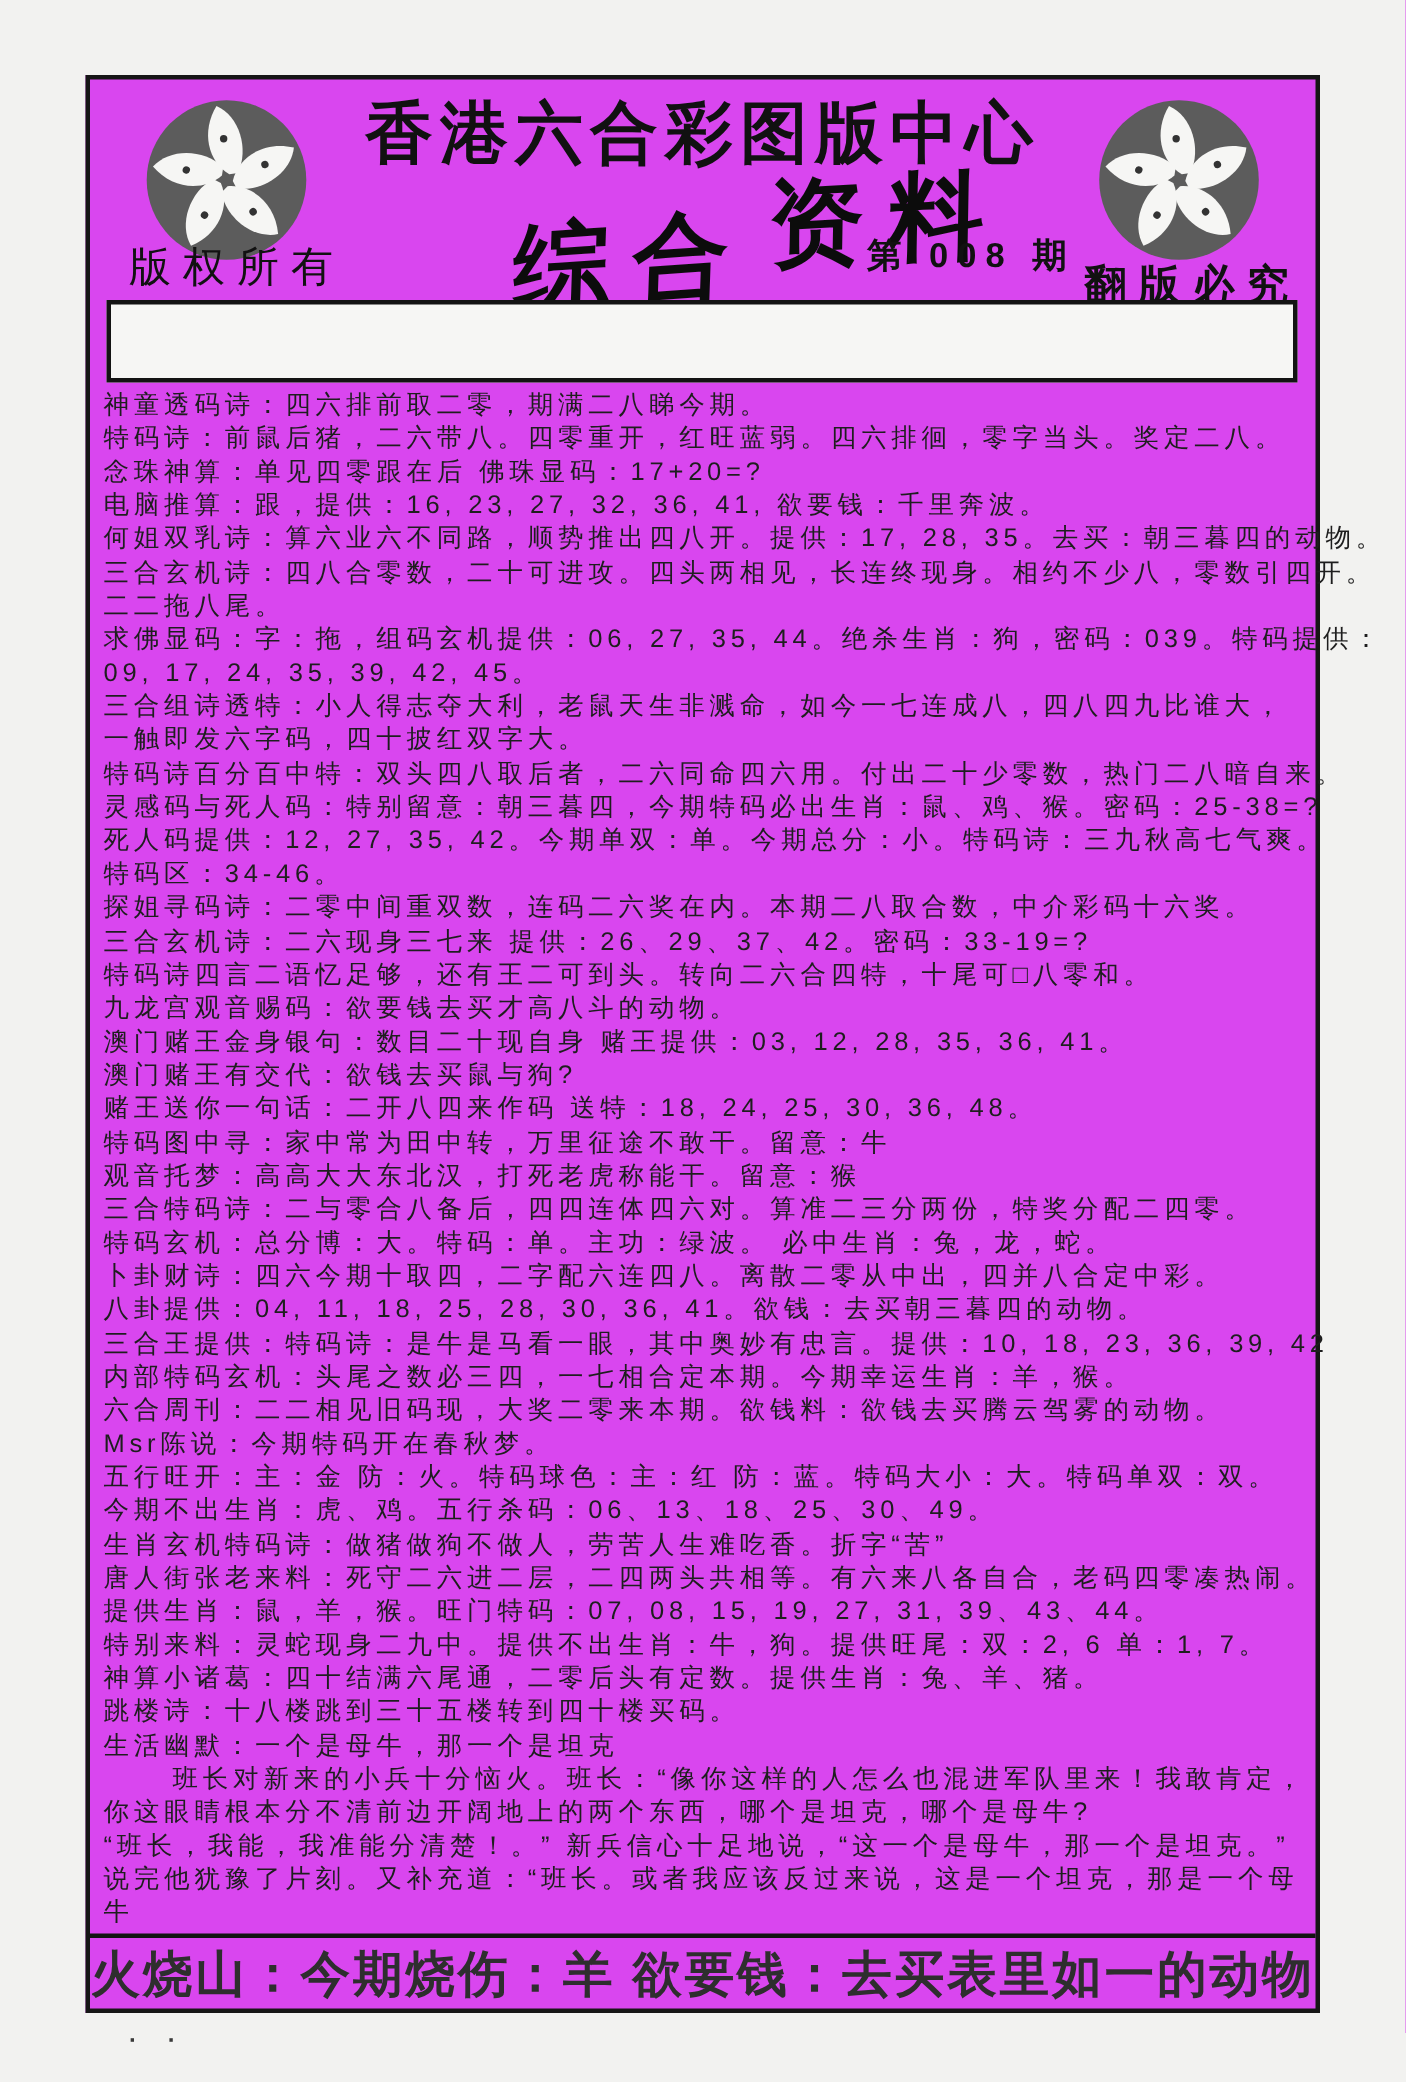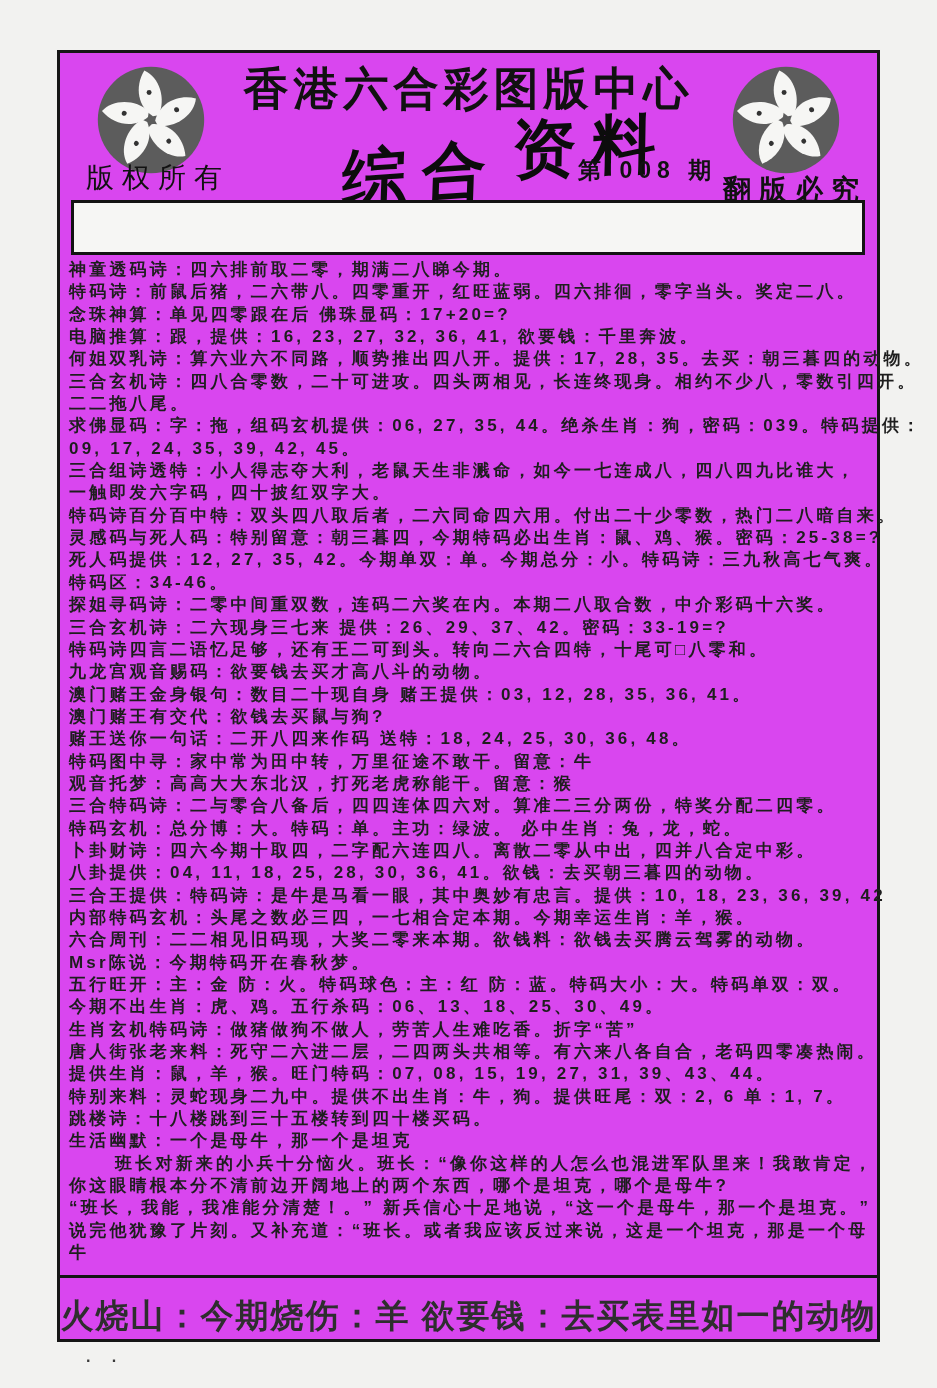--- a/index.html
+++ b/index.html
@@ -44,33 +44,33 @@
     letter-spacing:8px;color:#111;white-space:nowrap;
   }
   
   .empty-box{
     position:absolute;top:147px;left:11px;width:788px;height:49px;
     border:3px solid #131313;background:#f6f6f4;
   }
   
   .body-text{
     position:absolute;top:206px;left:9px;right:5px;
-    font-size:17px;font-weight:bold;color:#1e1e1e;
+    font-size:17px;font-weight:normal;color:#1e1e1e;
   }
   .bline{
     line-height:22.35px;height:22.35px;letter-spacing:3.2px;
     white-space:nowrap;overflow:visible;
   }
   .bline.indent{text-indent:46px;}
   
   .banner{
     position:absolute;left:0;right:0;bottom:0;height:45px;
     border-top:3px solid #131313;
     text-align:center;font-size:33px;font-weight:bold;color:#2e2e2e;
-    letter-spacing:2px;white-space:nowrap;padding-top:16px;
+    letter-spacing:2px;white-space:nowrap;padding-top:2px;
   }
   
   .footer-dots{
     position:absolute;left:86px;top:1352px;font-size:16px;font-weight:bold;
     color:#3a3a3a;letter-spacing:8px;
   }
 </style>
 </head>
 <body>
 
@@ -176,20 +176,21 @@
       <div class="bline">三合王提供：特码诗：是牛是马看一眼，其中奥妙有忠言。提供：10, 18, 23, 36, 39, 42</div>
       <div class="bline">内部特码玄机：头尾之数必三四，一七相合定本期。今期幸运生肖：羊，猴。</div>
       <div class="bline">六合周刊：二二相见旧码现，大奖二零来本期。欲钱料：欲钱去买腾云驾雾的动物。</div>
       <div class="bline">Msr陈说：今期特码开在春秋梦。</div>
       <div class="bline">五行旺开：主：金 防：火。特码球色：主：红 防：蓝。特码大小：大。特码单双：双。</div>
       <div class="bline">今期不出生肖：虎、鸡。五行杀码：06、13、18、25、30、49。</div>
       <div class="bline">生肖玄机特码诗：做猪做狗不做人，劳苦人生难吃香。折字“苦”</div>
       <div class="bline">唐人街张老来料：死守二六进二层，二四两头共相等。有六来八各自合，老码四零凑热闹。</div>
       <div class="bline">提供生肖：鼠，羊，猴。旺门特码：07, 08, 15, 19, 27, 31, 39、43、44。</div>
       <div class="bline">特别来料：灵蛇现身二九中。提供不出生肖：牛，狗。提供旺尾：双：2, 6 单：1, 7。</div>
+      <div class="bline">神算小诸葛：四十结满六尾通，二零后头有定数。提供生肖：兔、羊、猪。</div>
       <div class="bline">跳楼诗：十八楼跳到三十五楼转到四十楼买码。</div>
       <div class="bline">生活幽默：一个是母牛，那一个是坦克</div>
       <div class="bline indent">班长对新来的小兵十分恼火。班长：“像你这样的人怎么也混进军队里来！我敢肯定，</div>
       <div class="bline">你这眼睛根本分不清前边开阔地上的两个东西，哪个是坦克，哪个是母牛?</div>
       <div class="bline">“班长，我能，我准能分清楚！。” 新兵信心十足地说，“这一个是母牛，那一个是坦克。”</div>
       <div class="bline">说完他犹豫了片刻。又补充道：“班长。或者我应该反过来说，这是一个坦克，那是一个母</div>
       <div class="bline">牛</div>
     </div>
 
   <div class="banner">火烧山：今期烧伤：羊 欲要钱：去买表里如一的动物</div>

